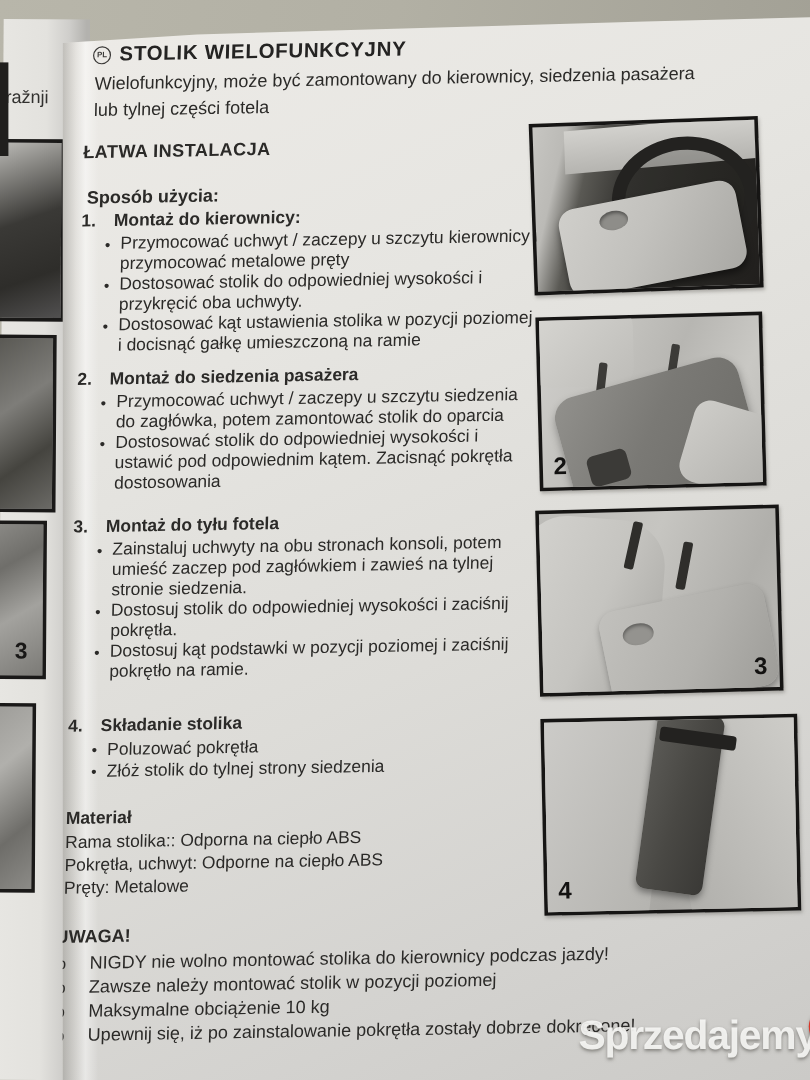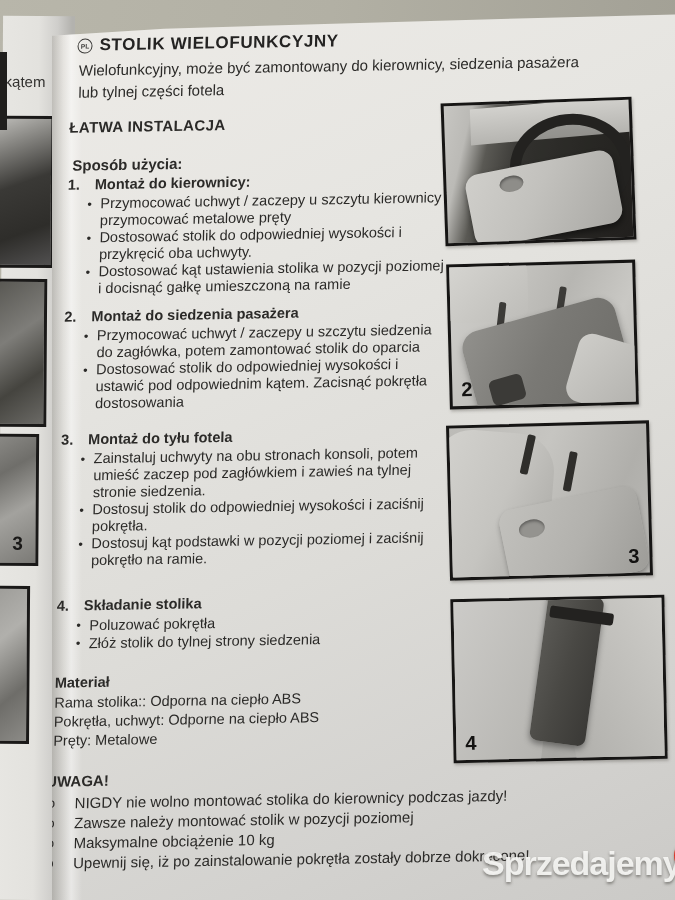--- a/index.html
+++ b/index.html
@@ -131,21 +131,21 @@
     text-shadow:0 2px 3px rgba(70,68,62,.55); line-height:40px; }
   .wm-badge { width:37px; height:37px; border-radius:50%; background:#dd3526; margin-left:-7px; margin-top:-6px;
     display:flex; align-items:center; justify-content:center; box-shadow:0 2px 3px rgba(70,68,62,.45); flex:none; }
 </style>
 </head>
 <body>
 
 <div class="scene">
 
   <div class="page-left">
-    <span class="lp-text">kątem</span>
+    <span class="lp-text">ražnji</span>
     <div class="lfrag lfa"></div>
     <div class="lfrag lfb"></div>
     <div class="lfrag lfc">
       <span class="lp-num">3</span>
     </div>
     <div class="lfrag lfd"></div>
   </div>
   <div class="edge-dark"></div>
 
   <div class="page-main">

